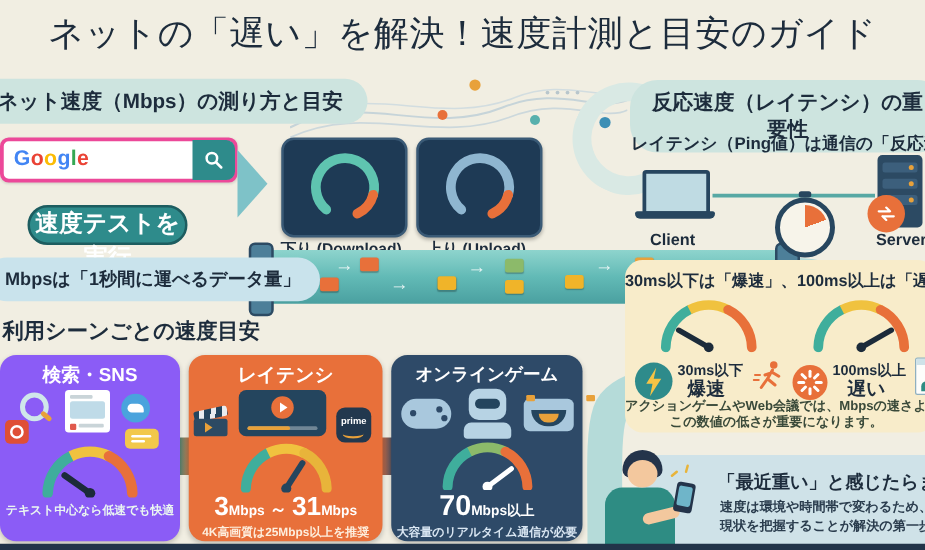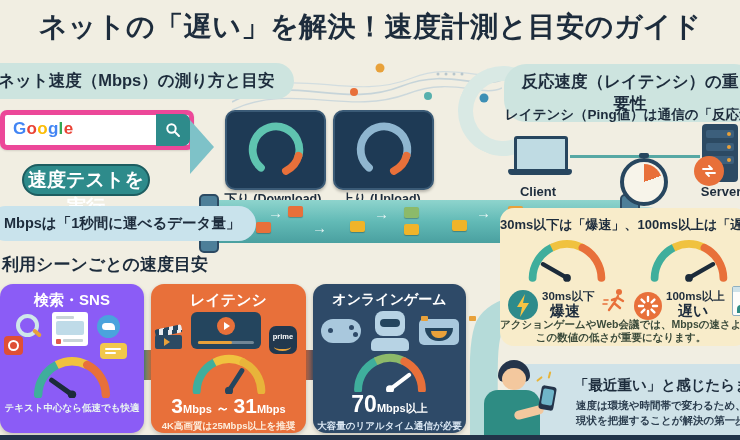--- a/index.html
+++ b/index.html
@@ -5,33 +5,33 @@
   html,body{margin:0;padding:0;background:#888;}
   #canvas{
     position:relative;width:740px;height:440px;overflow:hidden;
     background:#f1eee2;
     font-family:"Liberation Sans","DejaVu Sans",sans-serif;
     color:#1d2c3c;
   }
   .abs{position:absolute;}
 
   
-  .main-title{top:8px;left:0;width:100%;text-align:center;font-size:28px;font-weight:700;letter-spacing:.5px;color:#1d2c3c;}
+  .main-title{top:8px;left:0;width:100%;text-align:center;font-size:28px;font-weight:400;letter-spacing:.5px;color:#1d2c3c;}
 
   
   .ring-decor{left:458px;top:66px;width:60px;height:60px;border:15px solid #d9e9e4;border-radius:50%;border-right-color:transparent;transform:rotate(25deg);}
   .swoosh{left:440px;top:178px;z-index:0;}
   .wave-decor{left:232px;top:58px;z-index:0;}
 
   
   .left-badge{left:-22px;top:63px;background:#cde4df;border-radius:22px;padding:7px 20px;font-size:16.5px;font-weight:bold;z-index:1;}
   .right-badge{left:504px;right:-16px;top:64px;background:#cde4df;border-radius:22px;padding:7px 14px;font-size:16.5px;font-weight:bold;text-align:center;z-index:1;}
 
   
-  .google-bar{left:0;top:110px;width:184px;height:30px;background:#fff;border:5px solid #ec4899;border-radius:7px;box-shadow:0 1px 2px rgba(0,0,0,.12);z-index:1;}
+  .google-bar{left:0;top:110px;width:184px;height:30px;background:#fff;border:3px solid #ec4899;border-radius:7px;box-shadow:0 1px 2px rgba(0,0,0,.12);z-index:1;}
   .google-logo{position:absolute;left:8px;top:4px;font-size:17px;font-weight:bold;letter-spacing:.3px;}
   .g-search-btn{position:absolute;right:-1px;top:-1px;width:34px;height:32px;background:#2e8b8b;border-radius:0 7px 7px 0;display:flex;align-items:center;justify-content:center;}
   .google-caption{left:0;top:145px;width:196px;text-align:center;font-size:11.5px;font-weight:bold;z-index:1;}
   .speed-btn{left:22px;top:164px;width:124px;height:28px;background:#2e8b8b;border:2px solid #1d5d60;border-radius:17px;color:#ffffff;font-size:19px;font-weight:bold;text-align:center;line-height:27px;z-index:1;}
   .big-arrow{left:190px;top:120px;width:0;height:0;border-top:27px solid transparent;border-bottom:27px solid transparent;border-left:24px solid #7ec2c8;z-index:1;}
 
   
   .gauge-card{top:110px;width:97px;height:76px;background:#1e3a55;border:2px solid #3a5a76;border-radius:10px;box-shadow:0 2px 3px rgba(0,0,0,.25);z-index:1;}
   .gauge-card svg{display:block;margin:2px auto 0;}
   .gc-dl{left:225px;} .gc-ul{left:333px;}

